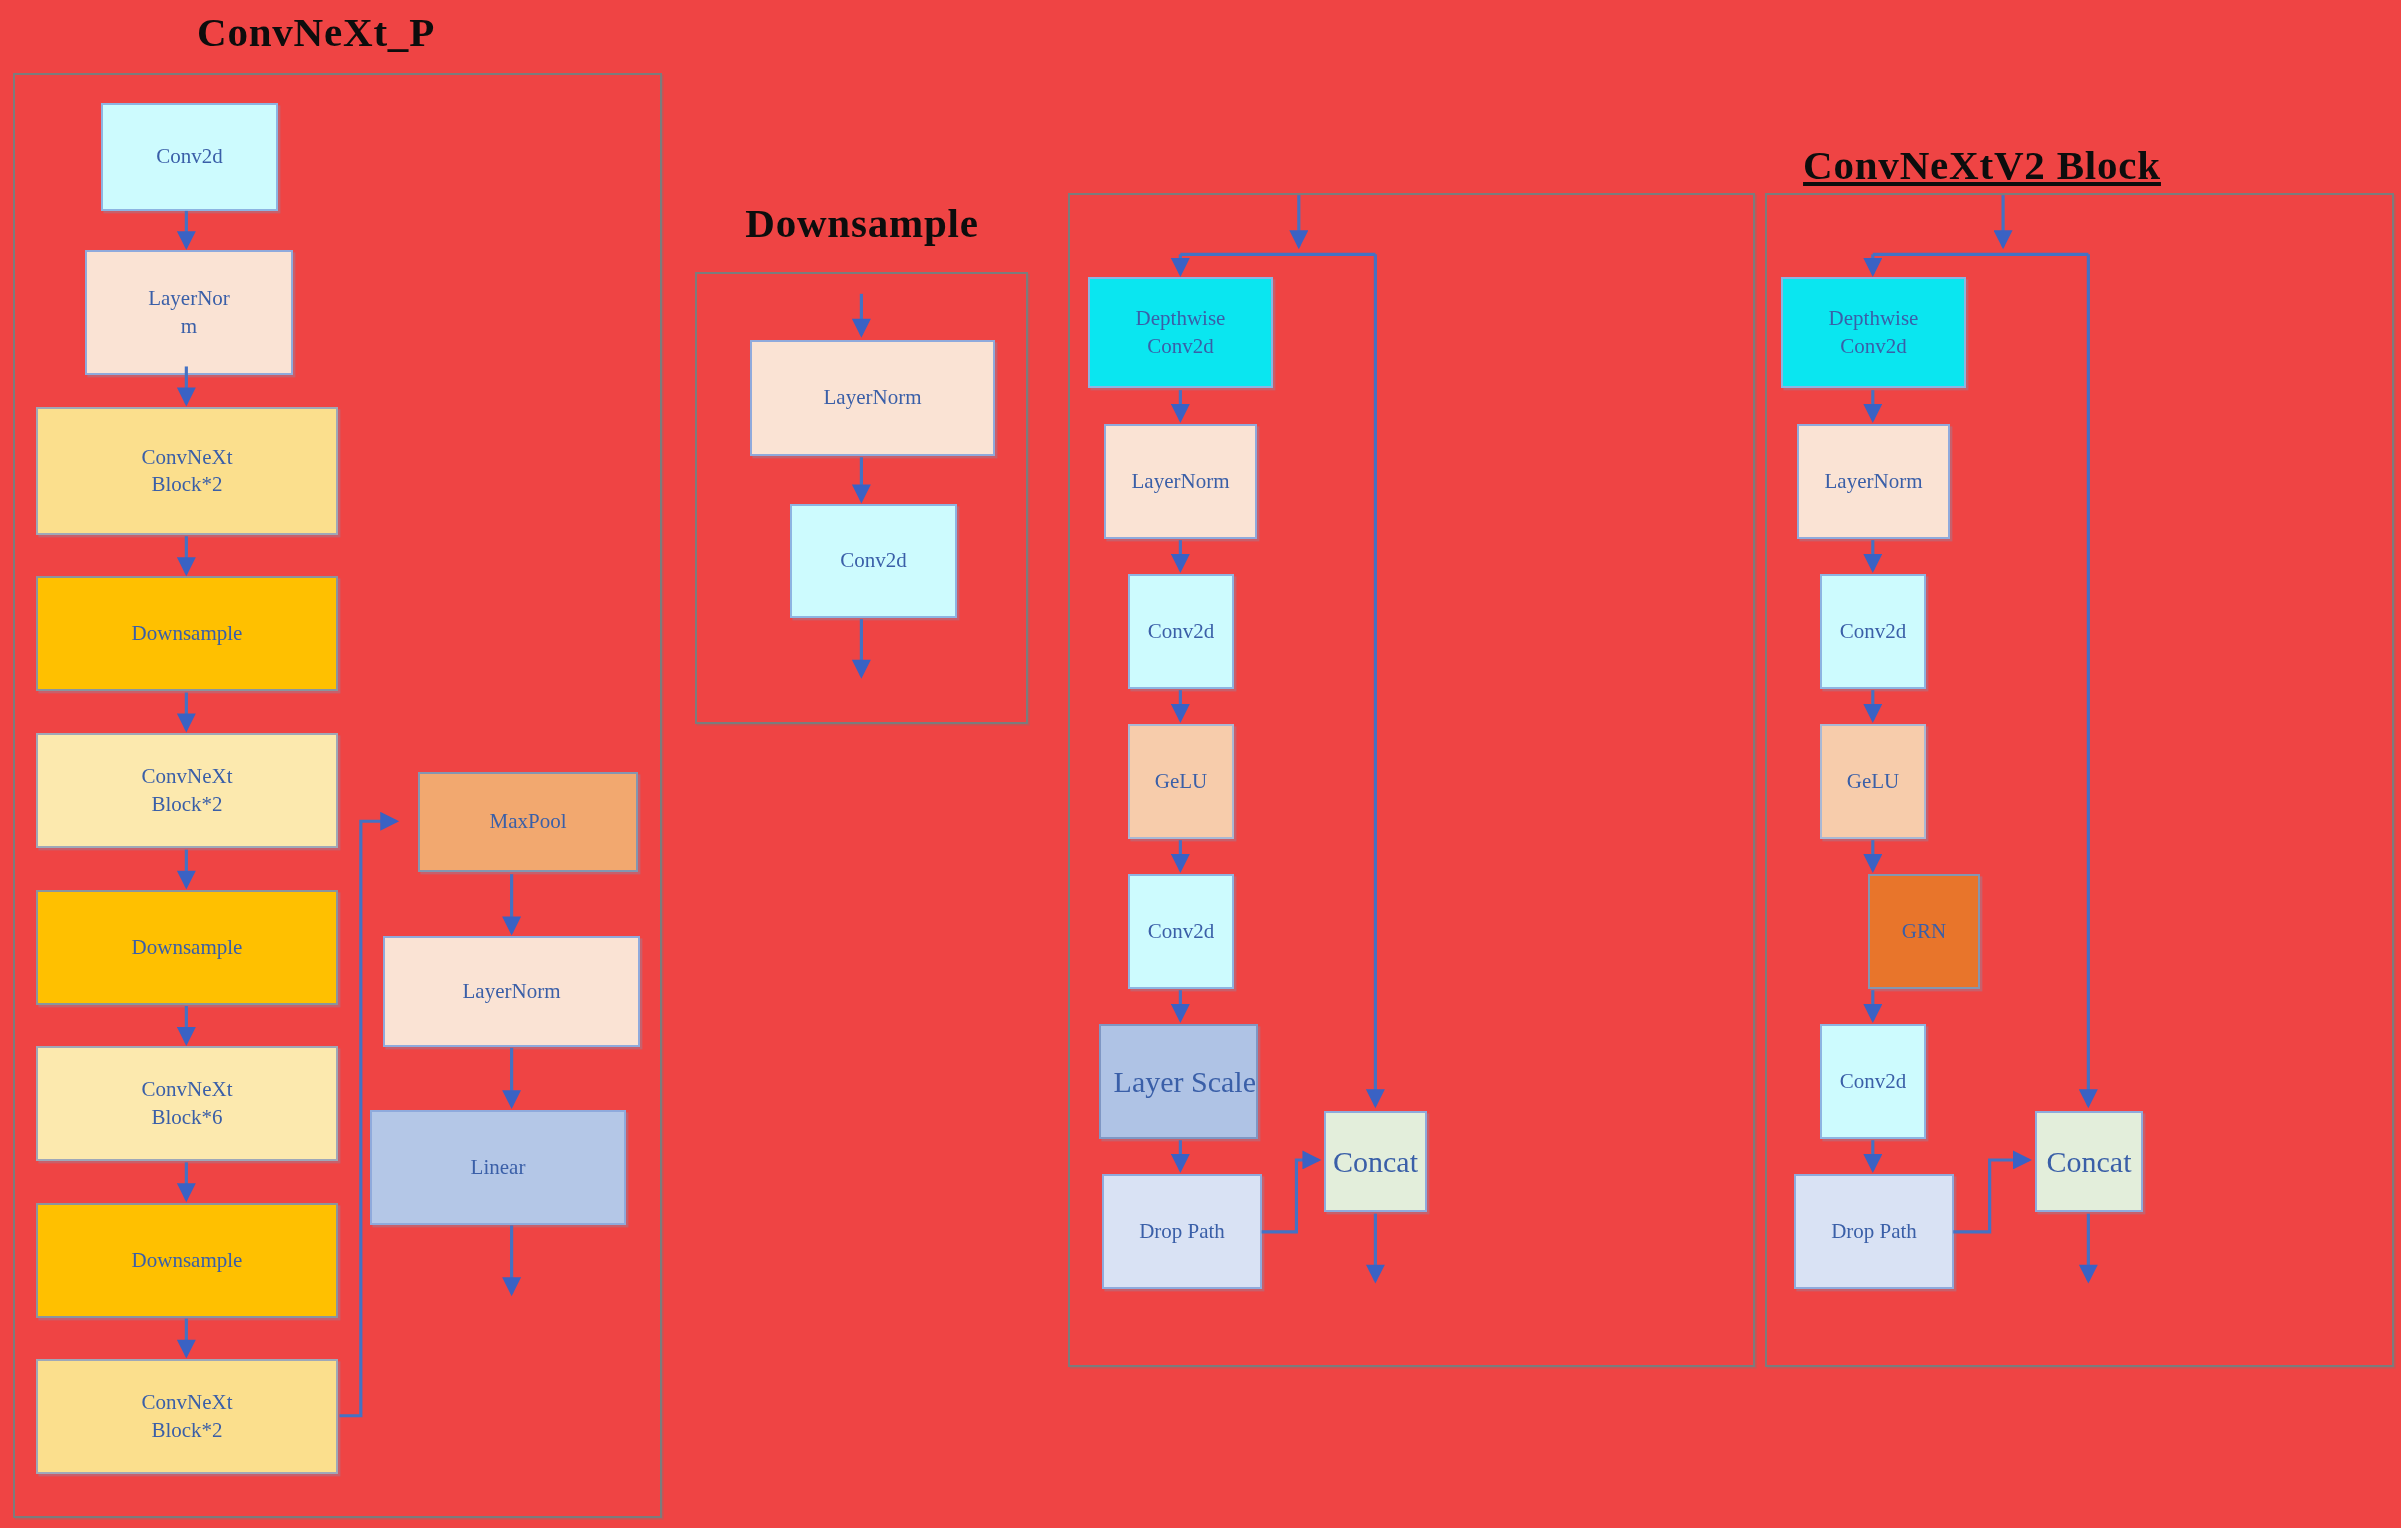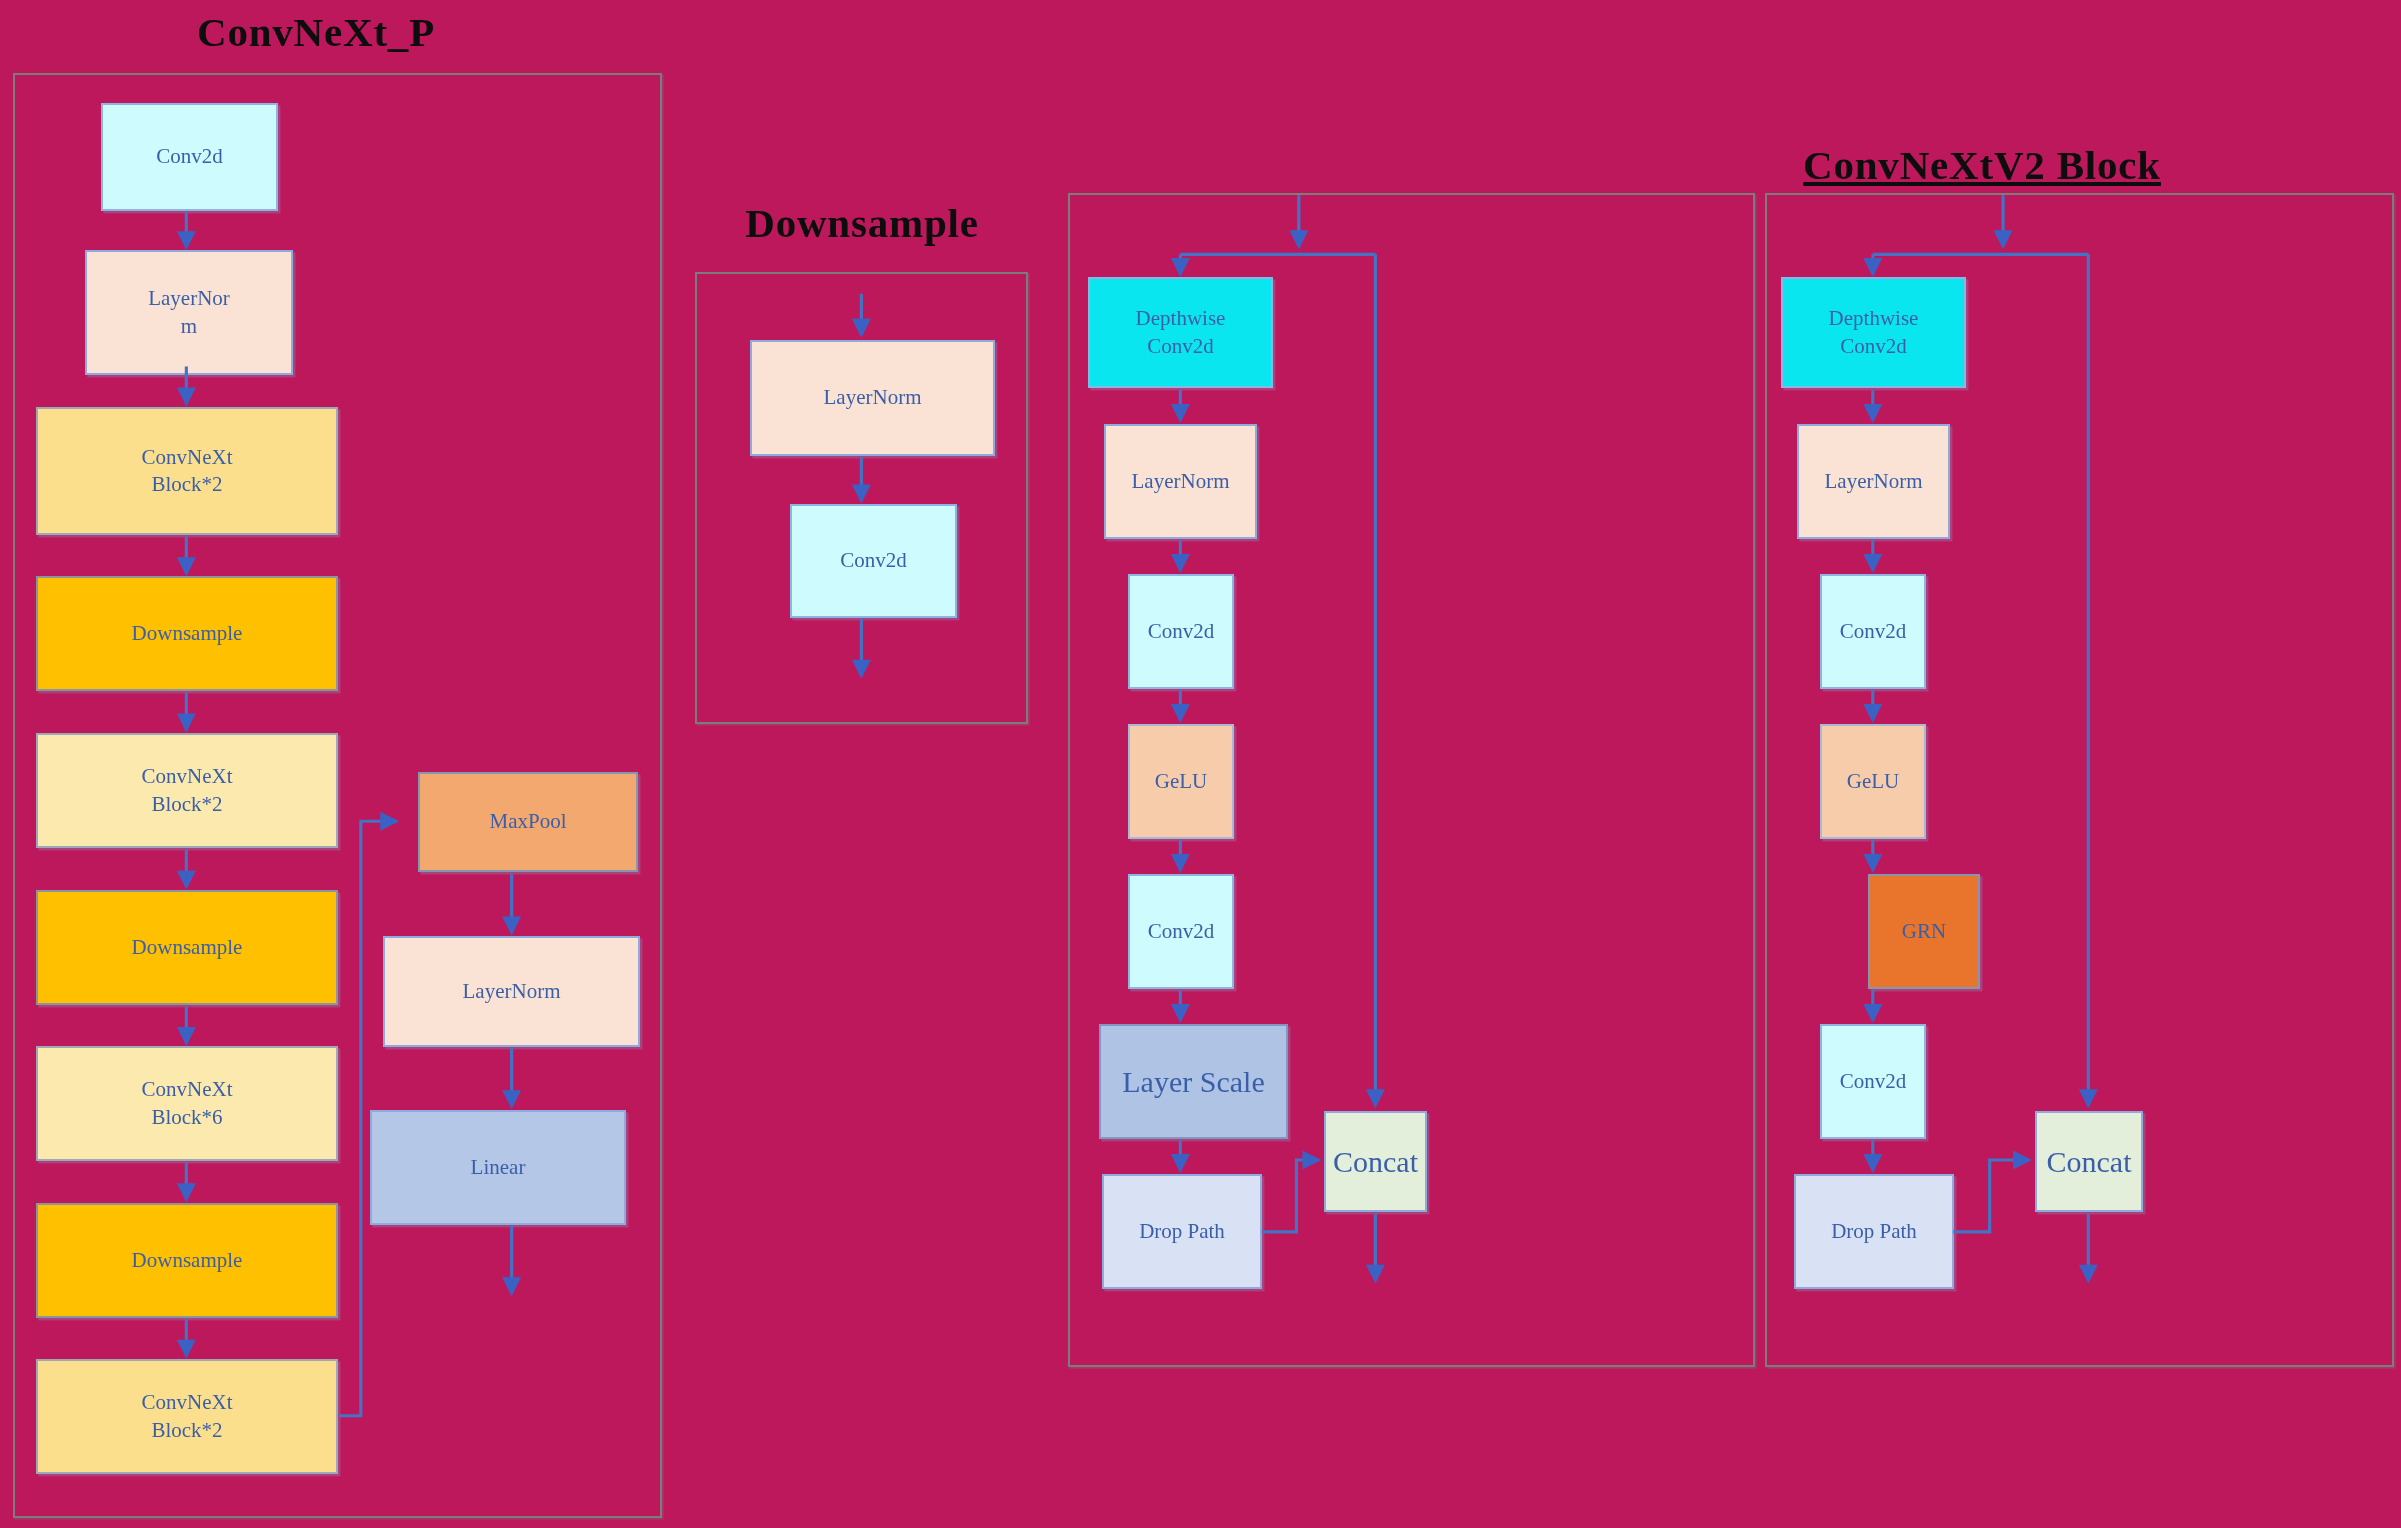--- a/index.html
+++ b/index.html
@@ -1,19 +1,19 @@
 <!DOCTYPE html>
 <html style="font-size:12.6px"><head>
 <meta charset="utf-8">
 <style>
   html,body{margin:0;padding:0;background:#ffffff;}
   .canvas{
     position:relative;
     width:2401px;height:1528px;
-    background:#be185d;
+    background:#ef4444;
     font-family:"Liberation Serif","DejaVu Serif",serif;
     overflow:hidden;
   }
   .panel-frame{
     position:absolute;
     border:2.4px solid #7c7c7c;
     box-shadow:1.6px 1.6px 0 rgba(120,120,120,.35);
     background:transparent;
     box-sizing:border-box;
   }
@@ -118,21 +118,21 @@
     </div>
     <div class="node" style="left: 1128px; top: 574px; width: 106px; height: 115px; background: rgb(205, 251, 254); border: 2.4px solid rgb(141, 180, 226);">
       <span>Conv2d</span>
     </div>
     <div class="node" style="left: 1128px; top: 724px; width: 106px; height: 115px; background: rgb(247, 204, 171); border: 2.4px solid rgb(169, 184, 212);">
       <span>GeLU</span>
     </div>
     <div class="node" style="left: 1128px; top: 874px; width: 106px; height: 115px; background: rgb(205, 251, 254); border: 2.4px solid rgb(141, 180, 226);">
       <span>Conv2d</span>
     </div>
-    <div class="node" style="left: 1099px; top: 1024px; width: 189px; height: 115px; background: rgb(175, 195, 229); border: 2.4px solid rgb(127, 151, 196); font-size: 30px;">
+    <div class="node" style="left: 1099px; top: 1024px; width: 159px; height: 115px; background: rgb(175, 195, 229); border: 2.4px solid rgb(127, 151, 196); font-size: 30px; align-items: flex-end;">
       <span>Layer Scale</span>
     </div>
     <div class="node" style="left: 1102px; top: 1174px; width: 160px; height: 115px; background: rgb(217, 226, 244); border: 2.4px solid rgb(143, 170, 220);">
       <span>Drop Path</span>
     </div>
     <div class="node" style="left: 1324px; top: 1111px; width: 103px; height: 101px; background: rgb(227, 238, 219); border: 2.4px solid rgb(143, 170, 220); font-size: 30px;">
       <span>Concat</span>
     </div>
     <div class="node" style="left: 1781px; top: 277px; width: 185px; height: 111px; background: rgb(10, 230, 240); border: 2.4px solid rgb(141, 180, 226);">
       <span>Depthwise</span>

